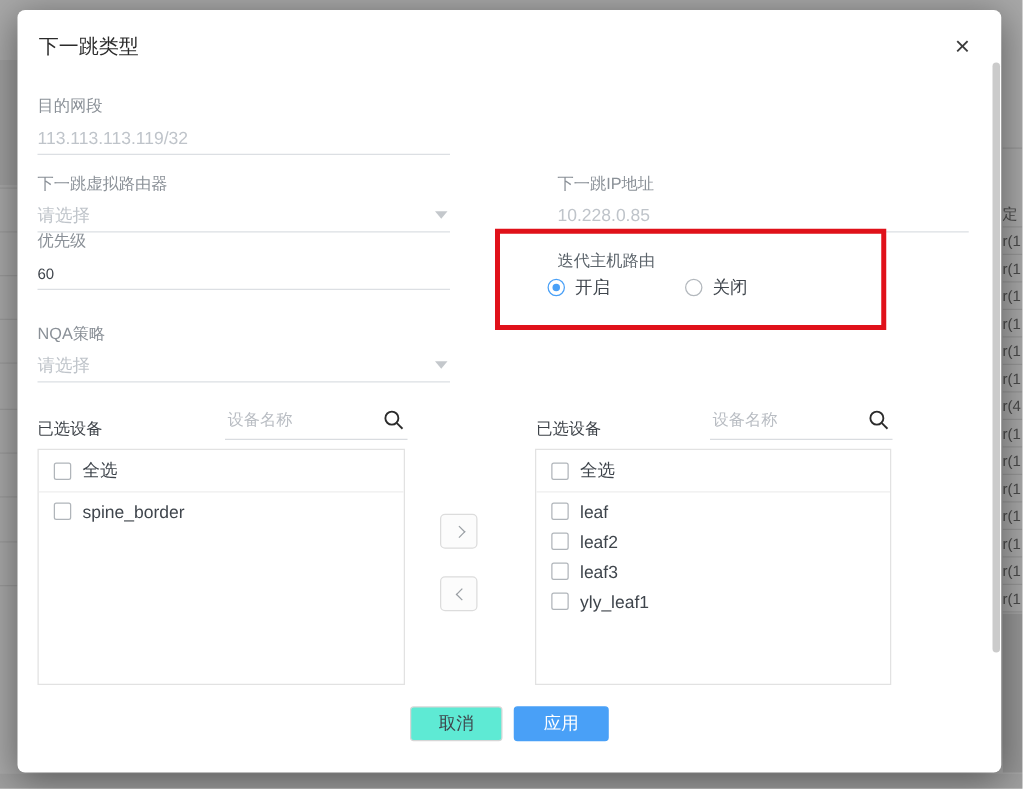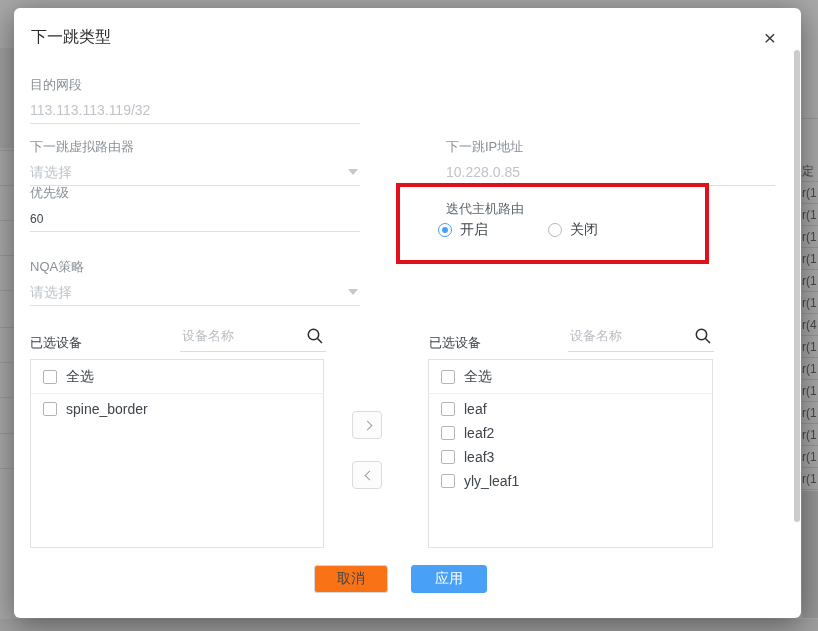--- a/index.html
+++ b/index.html
@@ -61,21 +61,21 @@
   .lb-item{height:24px;}
   .lb-item.first{margin-top:3px;align-items:center;}
   .cb{width:14px;height:14px;border:1px solid #b0b5ba;border-radius:2px;background:#fff;flex:none;cursor:pointer;}
   .lb-label{font-size:14px;color:#3f454c;margin-left:9px;white-space:nowrap;}
   .tbtn{position:absolute;width:30px;height:28px;border:1px solid #dcdcdc;border-radius:4px;background:#fcfcfc;cursor:pointer;}
   .chev{position:absolute;left:11px;top:10px;width:7px;height:7px;border-top:1.5px solid #9a9fa4;border-right:1.5px solid #9a9fa4;}
   .chev.right{transform:rotate(45deg);}
   .chev.left{transform:rotate(-135deg);left:13px;}
   
   .btn{position:absolute;height:28px;border-radius:3px;font-size:14px;font-family:inherit;cursor:pointer;}
-  .btn-cancel{left:300px;top:557px;width:74px;background:#f97316;border:1px solid #d6d6d6;color:#3f454c;}
+  .btn-cancel{left:314px;top:557px;width:74px;background:#5eead4;border:1px solid #d6d6d6;color:#3f454c;}
   .btn-apply{left:397px;top:557px;width:76px;background:var(--accent);border:1px solid var(--accent);color:#fff;}
 </style>
 </head>
 <body>
 
 <div class="bg-left">
   <div class="band"></div>
   <div class="ln" style="top:150px"></div>
     <div class="ln" style="top:185px"></div>
   <div class="ln" style="top:220px"></div>

